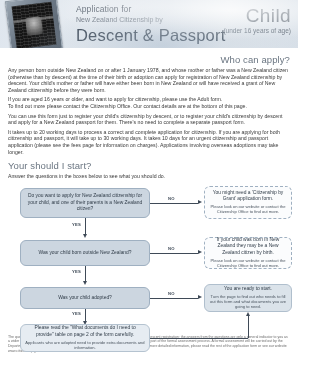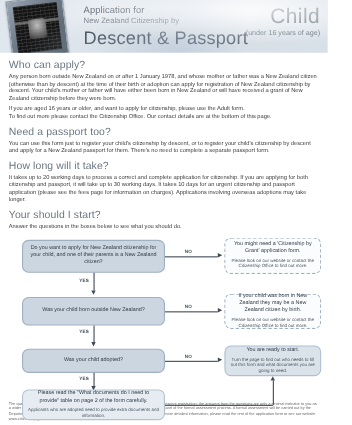--- a/index.html
+++ b/index.html
@@ -59,21 +59,21 @@
   .hdr-right{position:absolute;right:7px;top:5px;text-align:right;}
   .hdr-child{font-size:19px;color:#5c6773;line-height:21px;letter-spacing:.4px;}
   .hdr-under{font-size:6.5px;color:#5c6773;line-height:8px;margin-top:1px;}
 
   
   .body{padding:5px 8px 0 8px;}
   h2.sec{
     font-size:9.5px;color:#6b7682;font-weight:400;
     margin:5px 0 2px 0;line-height:11px;letter-spacing:.1px;
   }
-  h2.sec:first-child{margin-top:1px;}
+  h2.sec:first-child{margin-top:1px;text-align:right;}
   p.copy{
     font-size:5.2px;line-height:6.6px;margin:0 0 3px 0;color:#3a3a3a;
     text-align:left;
   }
   p.copy.tight{margin-bottom:0;}
 
   
   .flow{position:relative;height:150px;margin-top:2px;}
   .node{
     position:absolute;box-sizing:border-box;
@@ -124,24 +124,22 @@
     </div>
   </div>
 
   <div class="body">
 
     <h2 class="sec">Who can apply?</h2>
     <p class="copy">Any person born outside New Zealand on or after 1 January 1978, and whose mother or father was a New Zealand citizen (otherwise than by descent) at the time of their birth or adoption can apply for registration of New Zealand citizenship by descent. Your child's mother or father will have either been born in New Zealand or will have received a grant of New Zealand citizenship before they were born.</p>
     <p class="copy tight">If you are aged 16 years or older, and want to apply for citizenship, please use the Adult form.</p>
     <p class="copy">To find out more please contact the Citizenship Office. Our contact details are at the bottom of this page.</p>
 
-    <h2 class="sec">Need a passport too?</h2>
     <p class="copy">You can use this form just to register your child's citizenship by descent, or to register your child's citizenship by descent and apply for a New Zealand passport for them. There's no need to complete a separate passport form.</p>
 
-    <h2 class="sec">How long will it take?</h2>
     <p class="copy">It takes up to 20 working days to process a correct and complete application for citizenship. If you are applying for both citizenship and passport, it will take up to 30 working days. It takes 10 days for an urgent citizenship and passport application (please see the fees page for information on charges). Applications involving overseas adoptions may take longer.</p>
 
     <h2 class="sec">Your should I start?</h2>
     <p class="copy">Answer the questions in the boxes below to see what you should do.</p>
   </div>
 
   <div class="flow">
 
     <div class="node" style="left:20px;top:5px;width:130px;height:30px;">
       <div class="main">Do you want to apply for New Zealand citizenship for your child, and one of their parents is a New Zealand citizen?</div>

